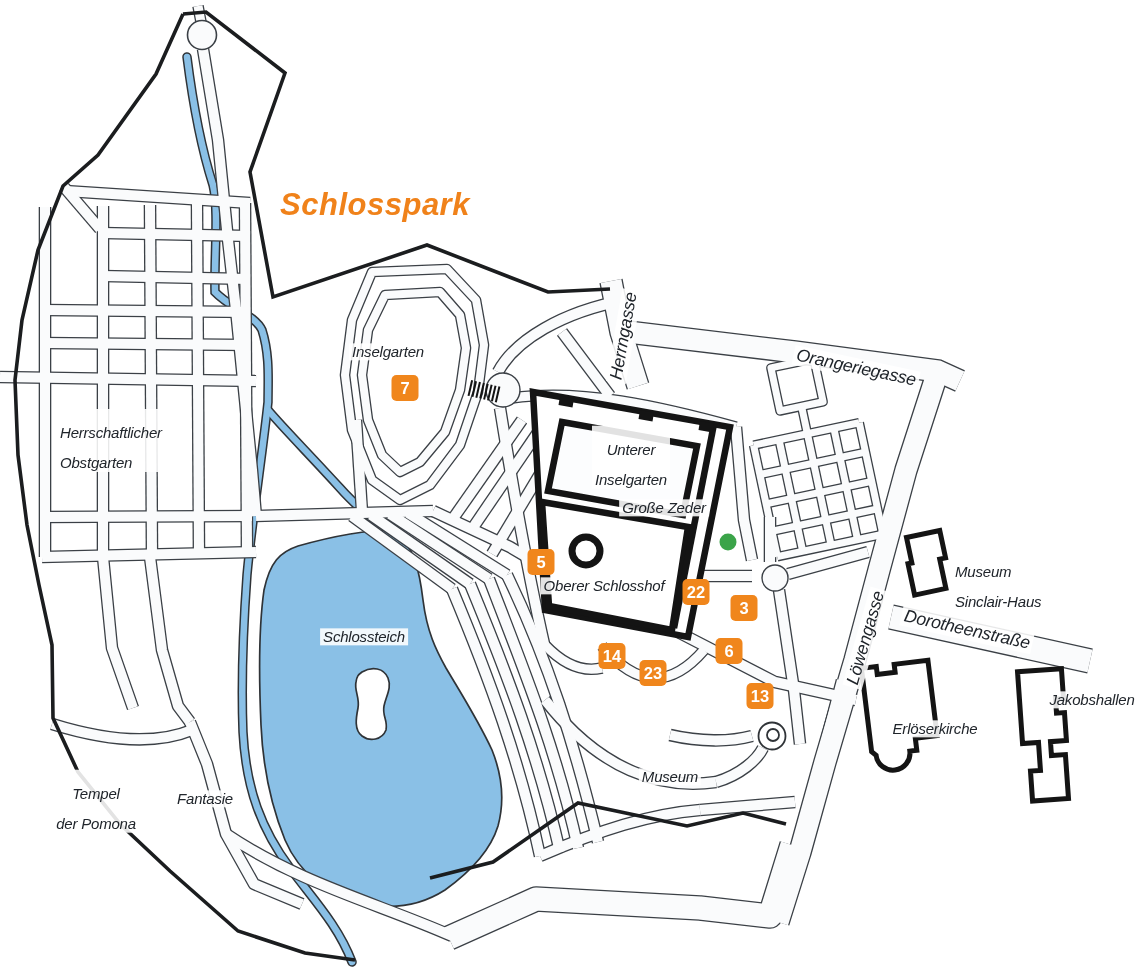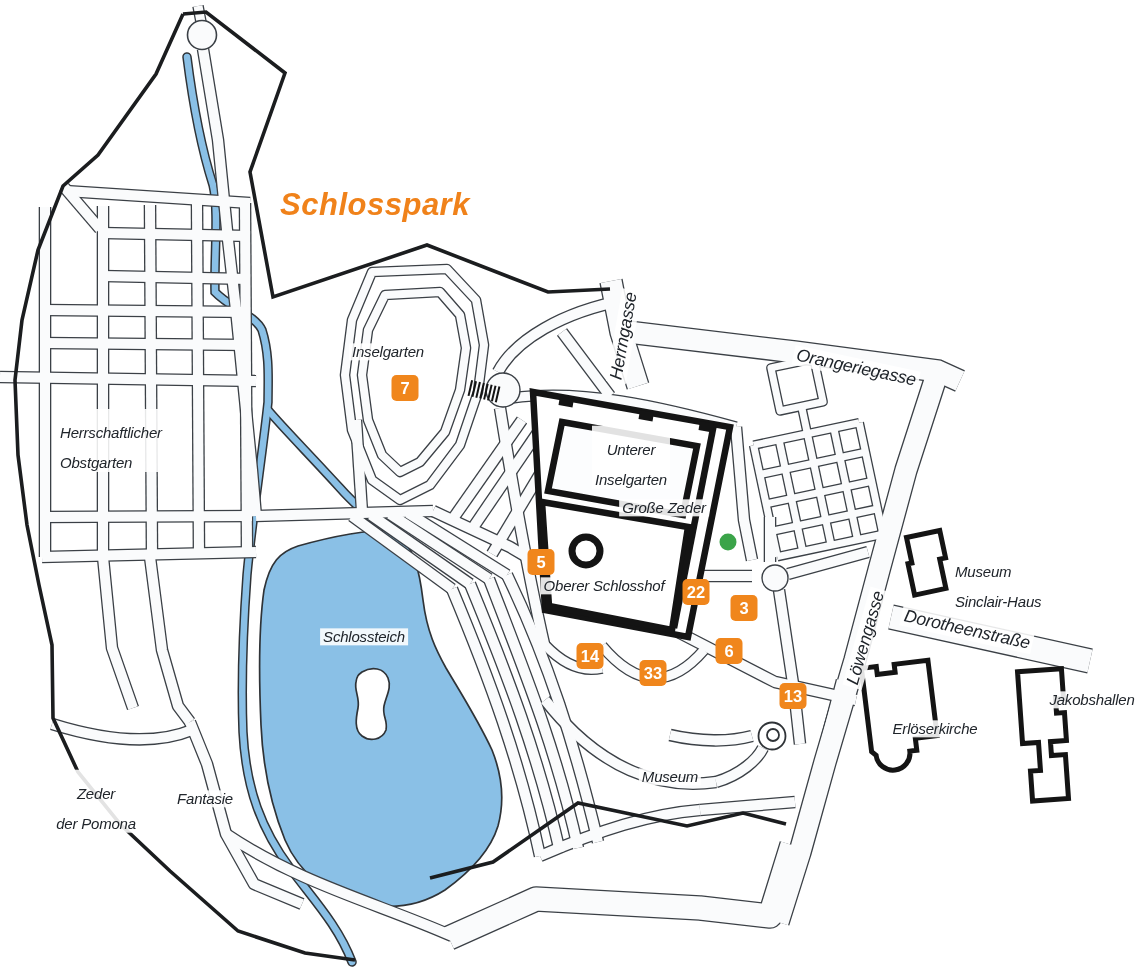--- a/index.html
+++ b/index.html
@@ -258,21 +258,21 @@
 
 <div class="lbl title" style="left:375px;top:205px">Schlosspark</div>
 
 <div class="lbl" style="left:388px;top:352px">Inselgarten</div>
 <div class="lbl left" style="left:57px;top:409px">
   <span class="ln">Herrschaftlicher</span>
   <span class="ln">Obstgarten</span>
 </div>
 <div class="lbl" style="left:364px;top:637px">Schlossteich</div>
 <div class="lbl" style="left:96px;top:801px">
-  <span class="ln">Zeder</span>
+  <span class="ln">Tempel</span>
   <span class="ln">der Pomona</span>
 </div>
 <div class="lbl" style="left:205px;top:799px">Fantasie</div>
 <div class="lbl" style="left:631px;top:457px">
   <span class="ln">Unterer</span>
   <span class="ln">Inselgarten</span>
 </div>
 <div class="lbl" style="left:604px;top:586px">Oberer Schlosshof</div>
 <div class="lbl" style="left:664px;top:508px">Große Zeder</div>
 <div class="lbl" style="left:670px;top:777px">Museum</div>
@@ -286,18 +286,18 @@
   <span class="ln">Museum</span>
   <span class="ln">Sinclair-Haus</span>
 </div>
 <div class="lbl" style="left:935px;top:729px">Erlöserkirche</div>
 <div class="lbl" style="left:1092px;top:700px">Jakobshallen</div>
 
 <div class="marker" style="left:405px;top:388px">7</div>
 <div class="marker" style="left:541px;top:562px">5</div>
 <div class="marker" style="left:696px;top:592px">22</div>
 <div class="marker" style="left:744px;top:608px">3</div>
-<div class="marker" style="left:590px;top:656px">14</div>
-<div class="marker" style="left:653px;top:673px">33</div>
+<div class="marker" style="left:612px;top:656px">14</div>
+<div class="marker" style="left:653px;top:673px">23</div>
 <div class="marker" style="left:729px;top:651px">6</div>
-<div class="marker" style="left:793px;top:696px">13</div>
+<div class="marker" style="left:760px;top:696px">13</div>
 
 </div>
 
 </body></html>

